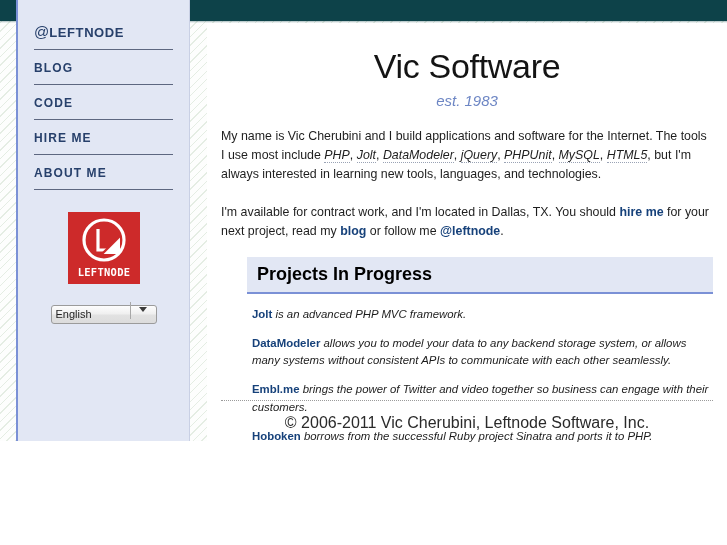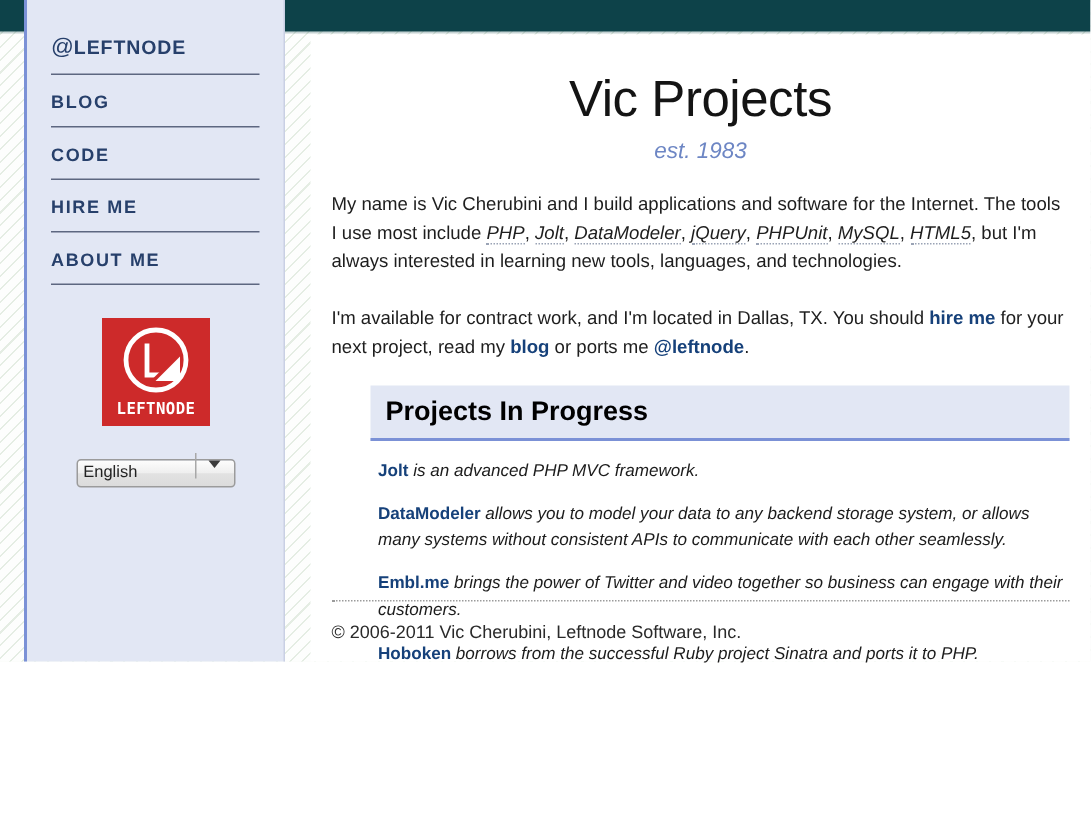--- a/index.html
+++ b/index.html
@@ -244,21 +244,22 @@
   
   #footer {
     position: absolute;
     left: 14px;
     right: 14px;
     bottom: 0;
     height: 40px;
     border-top: 1px dotted #9b9b9b;
   }
   #footer-text {
-    font-size: 12px;
+    text-align: center;
+    font-size: 16px;
     color: #2a2a2a;
     padding-top: 13px;
   }
 </style>
 </head>
 <body>
 
 <div id="page">
 
   <div id="topbar"></div>
@@ -301,26 +302,26 @@
 
     <div id="lang-wrap">
       <select id="lang-select">
         <option>English</option>
       </select><span id="lang-arrow"></span><span id="lang-divider"></span>
     </div>
   </div>
 
   <div id="content">
 
-    <h1 id="site-title">Vic Projects</h1>
+    <h1 id="site-title">Vic Software</h1>
     <p id="site-tagline">est. 1983</p>
 
     <p class="para"><span>My name is Vic Cherubini and I build applications and software for the Internet. The tools I use most include </span><span class="tool">PHP</span>, <span class="tool">Jolt</span>, <span class="tool">DataModeler</span>, <span class="tool">jQuery</span>, <span class="tool">PHPUnit</span>, <span class="tool">MySQL</span>, <span class="tool">HTML5</span><span>, but I'm always interested in learning new tools, languages, and technologies.</span></p>
 
-    <p class="para"><span>I'm available for contract work, and I'm located in Dallas, TX. You should </span><span class="lnk">hire me</span><span> for your next project, read my </span><span class="lnk">blog</span><span> or ports me </span><span class="lnk">@leftnode</span><span>.</span></p>
+    <p class="para"><span>I'm available for contract work, and I'm located in Dallas, TX. You should </span><span class="lnk">hire me</span><span> for your next project, read my </span><span class="lnk">blog</span><span> or follow me </span><span class="lnk">@leftnode</span><span>.</span></p>
 
     <div id="projects">
       <h2 id="projects-header">Projects In Progress</h2>
 
       <p class="project-line"><span class="pname">Jolt</span><span> is an advanced PHP MVC framework.</span></p>
 
       <p class="project-line"><span class="pname">DataModeler</span><span> allows you to model your data to any backend storage system, or allows many systems without consistent APIs to communicate with each other seamlessly.</span></p>
 
       <p class="project-line"><span class="pname">Embl.me</span><span> brings the power of Twitter and video together so business can engage with their customers.</span></p>
 

